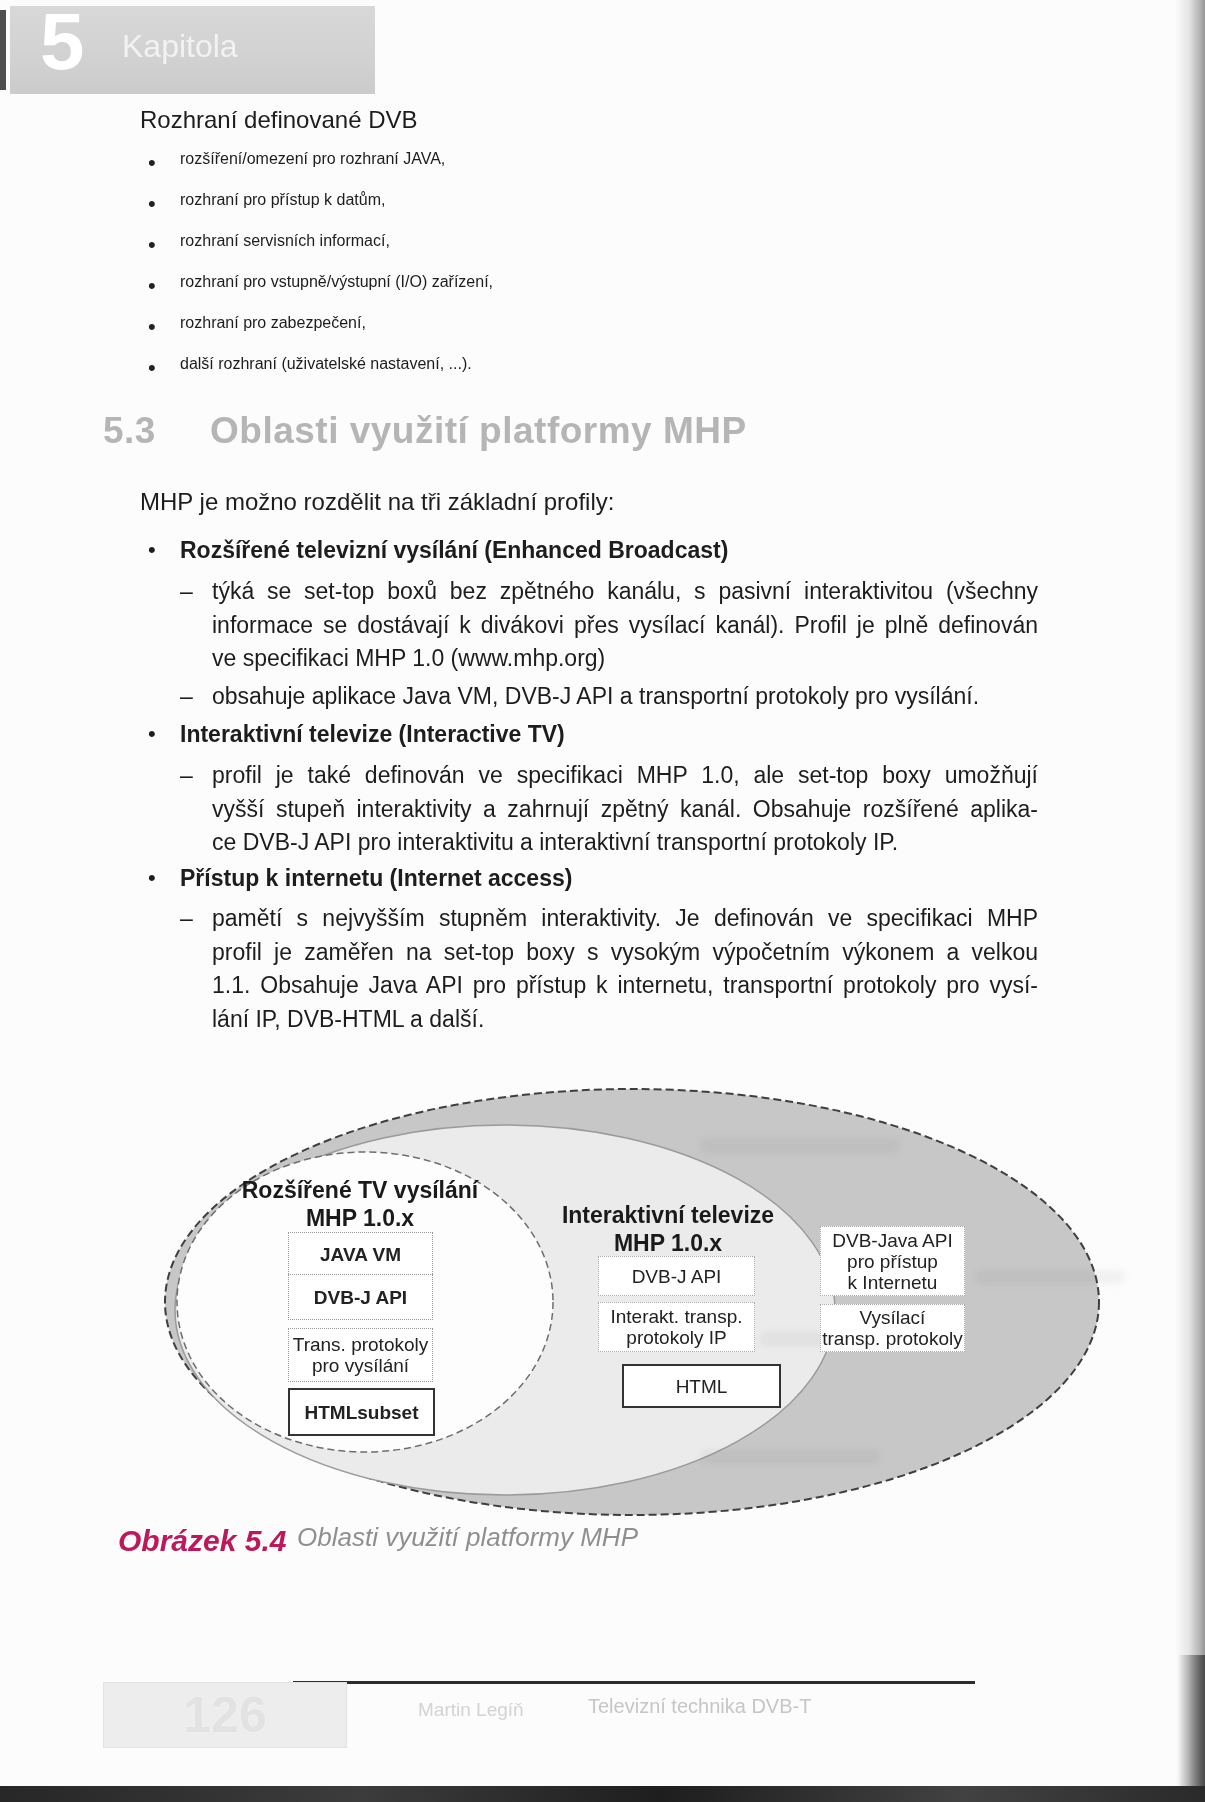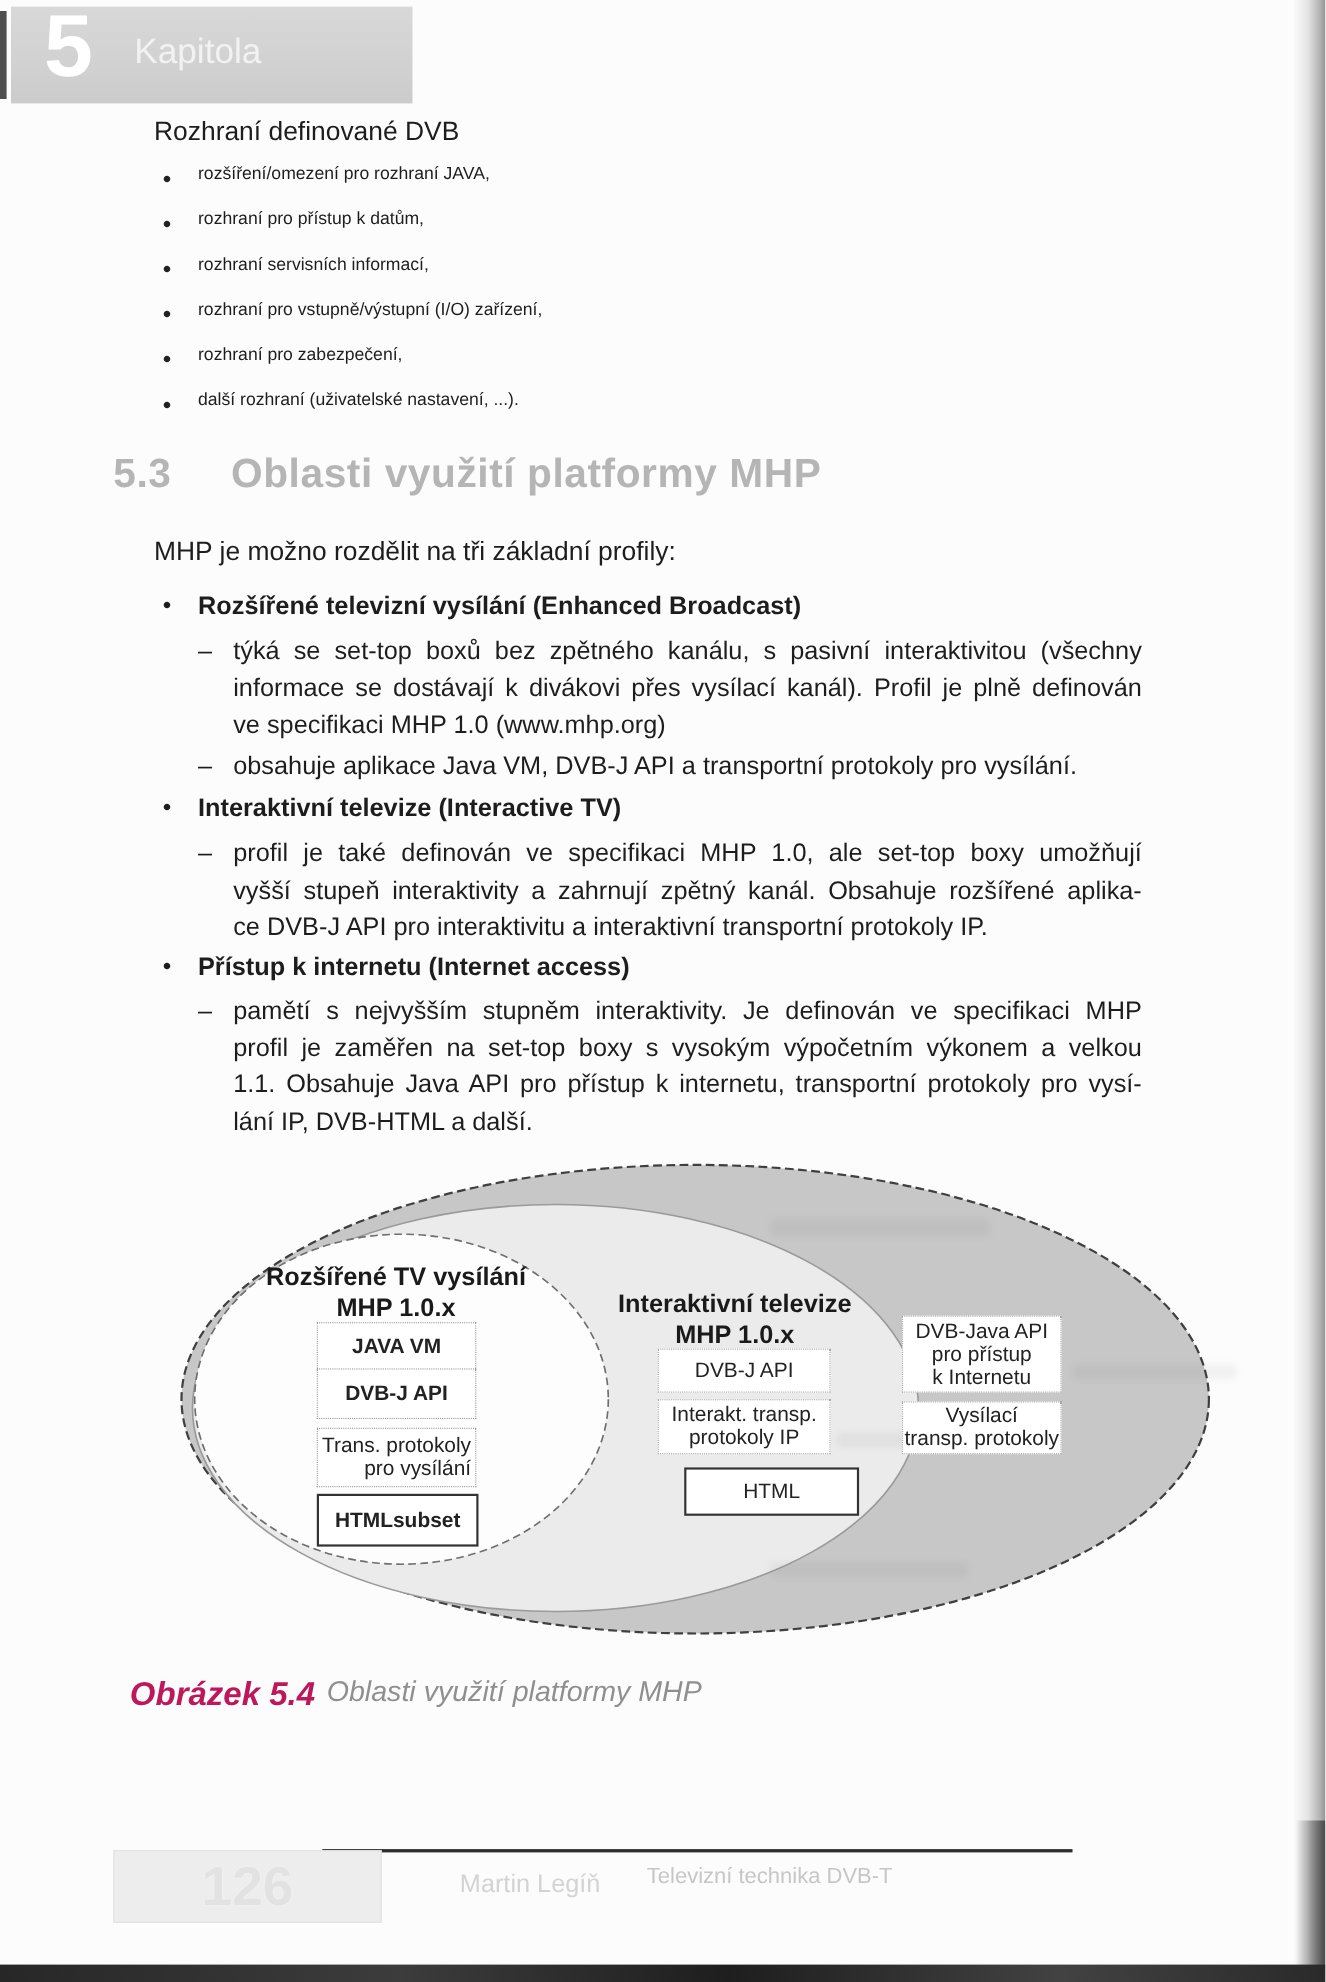--- a/index.html
+++ b/index.html
@@ -28,40 +28,40 @@
   .section-heading .num{width:107px;}
   .lead{left:140px;top:488px;}
   .profile-heading{position:absolute;left:148px;display:flex;font-weight:bold;font-size:23px;line-height:28px;}
   .profile-heading .bullet{width:32px;font-weight:normal;font-size:22px;}
   .dash-item{position:absolute;left:180px;font-size:23px;line-height:33.5px;}
   .dash-item .dash{position:absolute;left:0;top:0;}
   .dash-item .lines{margin-left:32px;width:826px;}
   .jl{text-align:justify;text-align-last:justify;}
 
   
-  .diagram{left:0;top:1040px;width:1205px;height:470px;}
+  .diagram{left:0;top:1070px;width:1205px;height:470px;}
   .dtitle{position:absolute;text-align:center;font-weight:bold;font-size:23px;line-height:28px;color:#1a1a1a;}
   .dbox{position:absolute;background:#ffffff;border:1px dotted #999;
     display:flex;align-items:center;justify-content:center;text-align:center;
     font-size:19px;line-height:21px;white-space:pre-line;color:#222;}
   .dbox.bold{font-weight:bold;}
   .dbox.soliddark{border:2px solid #333;}
   .dbox.thin{border:1px dotted #a8a8a8;}
   .smudge{position:absolute;background:rgba(60,60,60,0.06);filter:blur(3px);border-radius:6px;}
 
   
   .caption-label{left:118px;top:1524px;font-size:30px;font-style:italic;font-weight:bold;color:#be185d;}
   .caption-text{left:297px;top:1522px;font-size:26px;font-style:italic;color:#8f8f8f;}
 
   
   .footer-rule{left:293px;top:1681px;width:682px;height:3px;background:#2d2d2d;}
   .page-num-box{left:103px;top:1682px;width:242px;height:64px;background:#ededed;
     border:1px solid #e2e2e2;display:flex;align-items:center;justify-content:center;}
   .page-num{font-size:50px;font-weight:bold;color:#e2e2e2;text-shadow:0 0 2px #f7f7f7;}
-  .footer-author{left:418px;top:1699px;font-size:23px;color:#d3d3d3;text-align:right;}
+  .footer-author{left:418px;top:1699px;font-size:19px;color:#d3d3d3;text-align:right;}
   .footer-book{left:588px;top:1695px;font-size:20px;font-weight:normal;color:#c6c6c6;}
 
   
   .right-edge{left:1175px;top:0;width:30px;height:1802px;
     background:linear-gradient(to right,rgba(130,130,130,0) 0%,rgba(130,130,130,0.18) 45%,rgba(100,100,100,0.45) 80%,rgba(85,85,85,0.62) 100%);}
   .right-edge-dark{left:1178px;top:1655px;width:27px;height:147px;
     background:linear-gradient(to right,rgba(40,40,40,0) 0%,rgba(40,40,40,0.7) 100%);}
   .bottom-bar{left:0;top:1786px;width:1205px;height:16px;
     background:linear-gradient(to right,#272727 0%,#3c3c3c 30%,#1e1e1e 55%,#424242 80%,#2a2a2a 100%);}
 </style>
@@ -174,21 +174,21 @@
       <div>MHP 1.0.x</div>
     </div>
     <div class="dtitle" style="left:528px;top:131px;width:280px;">
       <div>Interaktivní televize</div>
       <div>MHP 1.0.x</div>
     </div>
 
     
     <div class="dbox bold" style="left:288px;top:162px;width:143px;height:42px;">JAVA VM</div>
     <div class="dbox bold" style="left:288px;top:204px;width:143px;height:44px;">DVB-J API</div>
-    <div class="dbox" style="left:288px;top:258px;width:143px;height:52px;text-align:right;">Trans. protokoly
+    <div class="dbox" style="left:288px;top:258px;width:143px;height:52px;">Trans. protokoly
 pro vysílání</div>
     <div class="dbox bold soliddark" style="left:288px;top:318px;width:143px;height:44px;">HTMLsubset</div>
 
     
     <div class="dbox thin" style="left:598px;top:186px;width:155px;height:38px;">DVB-J API</div>
     <div class="dbox thin" style="left:598px;top:232px;width:155px;height:48px;">Interakt. transp.
 protokoly IP</div>
     <div class="dbox soliddark" style="left:598px;top:294px;width:155px;height:40px;margin-left:24px;">HTML</div>
 
     

